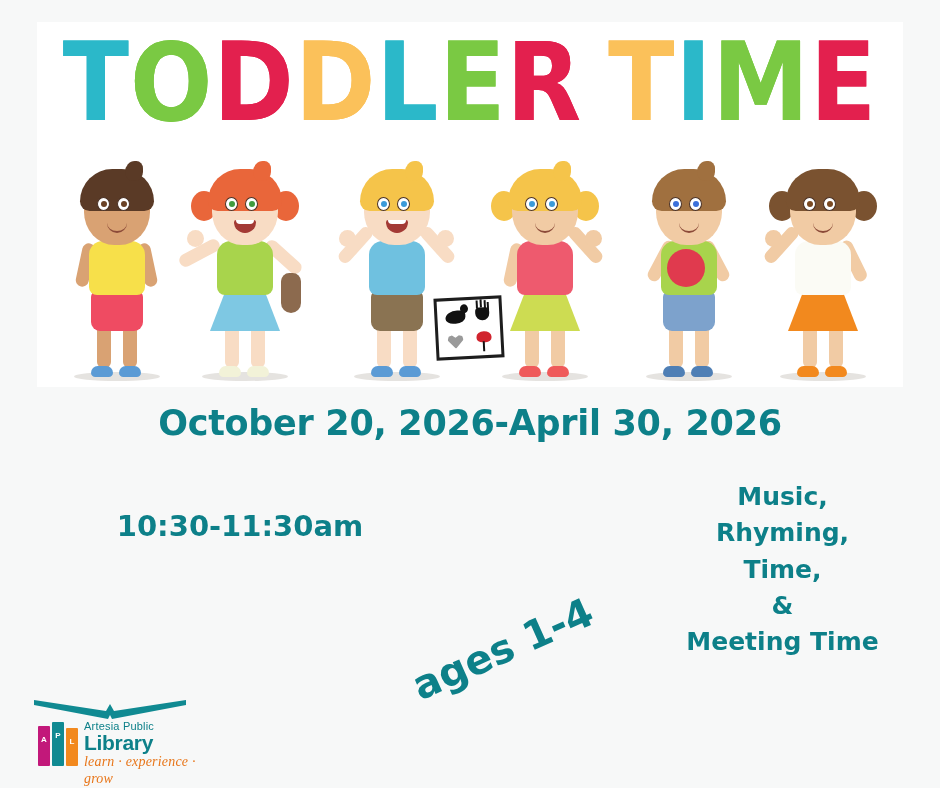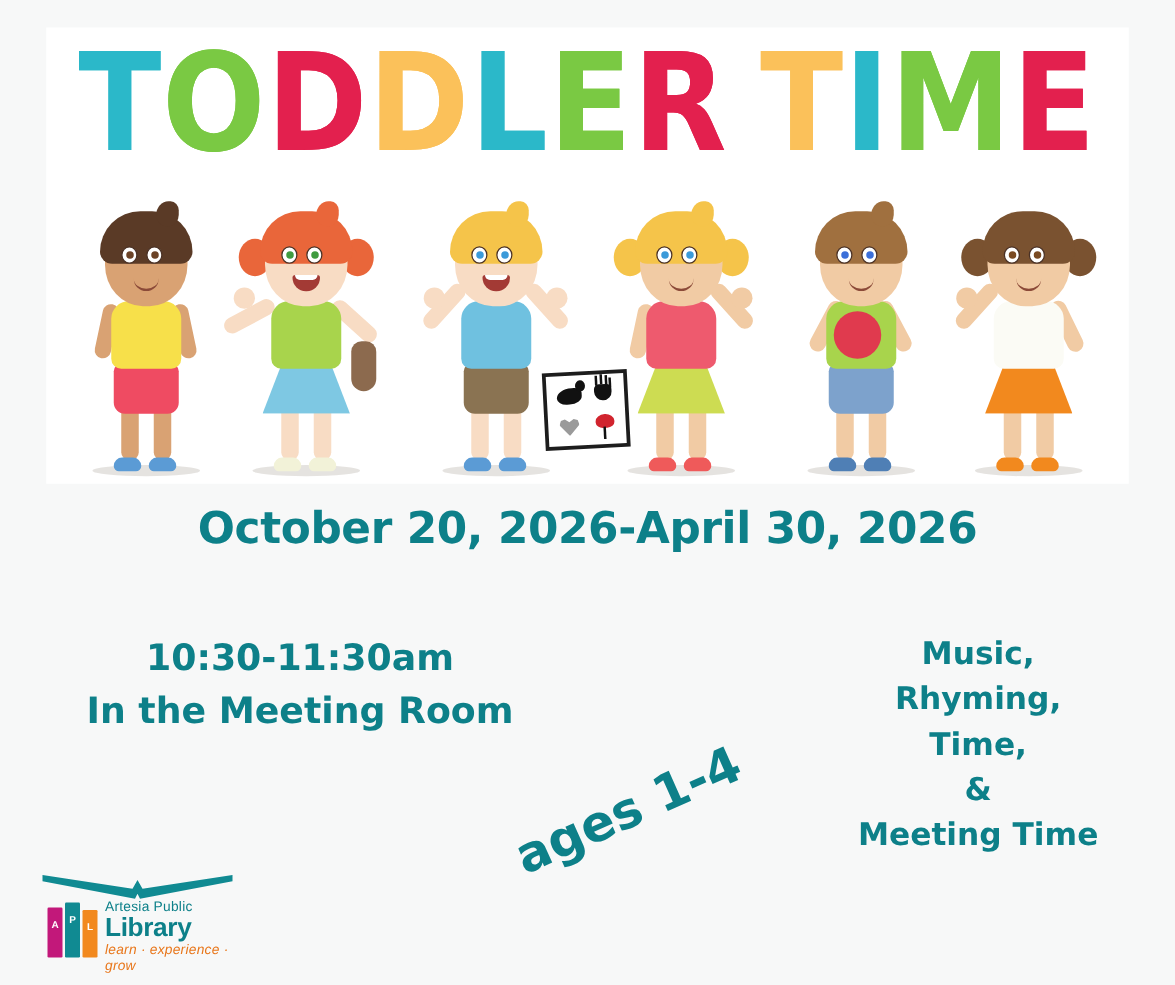--- a/index.html
+++ b/index.html
@@ -148,21 +148,21 @@
     position:absolute;left:0;top:403px;width:940px;text-align:center;
     font-family:"DejaVu Sans", sans-serif;font-weight:bold;
     font-size:35px;color:#0d8089;letter-spacing:-.3px;
   }
   .when-block{
     position:absolute;left:25px;top:505px;width:430px;text-align:center;
     font-family:"DejaVu Sans", sans-serif;font-weight:bold;
     font-size:29px;line-height:1.45;color:#0d8089;
   }
   .activities{
-    position:absolute;left:670px;top:505px;width:225px;text-align:center;
+    position:absolute;left:670px;top:479px;width:225px;text-align:center;
     font-family:"DejaVu Sans", sans-serif;font-weight:bold;
     font-size:25px;line-height:1.45;color:#0d8089;
   }
   .ages{
     position:absolute;left:424px;top:663px;
     font-family:"DejaVu Sans", sans-serif;font-weight:bold;
     font-size:40px;color:#0d8089;
     transform:rotate(-24deg);transform-origin:left bottom;
     white-space:nowrap;
   }
@@ -175,21 +175,21 @@
   .spine{width:12px;position:relative;border-radius:1px;}
   .spine span{
     position:absolute;left:50%;top:9px;transform:translateX(-50%);
     color:#fff;font-size:8px;font-weight:bold;font-family:"Liberation Sans",sans-serif;
   }
   .logo .words{position:absolute;left:54px;top:22px;width:112px;}
   .w1{font-family:"Liberation Sans",sans-serif;font-size:11px;color:#0d8089;
     letter-spacing:.2px;line-height:1.1;}
   .w2{font-family:"Liberation Sans",sans-serif;font-size:21px;font-weight:bold;
     color:#0d8089;line-height:1.05;letter-spacing:-.3px;}
-  .w3{font-family:Liberation Sans, sans-serif;font-style:italic;font-size:11px;color:#e8761a;
+  .w3{font-family:Liberation Serif, serif;font-style:italic;font-size:14px;color:#e8761a;
     line-height:1.2;letter-spacing:.2px;}
 </style>
 </head>
 <body>
 
 <div class="flyer">
 
   <div class="image-panel">
 
     <div class="title" id="title-host"><span style="color: rgb(43, 184, 201);">T</span><span style="color: rgb(122, 201, 67);">O</span><span style="color: rgb(227, 32, 78);">D</span><span style="color: rgb(251, 193, 90);">D</span><span style="color: rgb(43, 184, 201);">L</span><span style="color: rgb(122, 201, 67);">E</span><span style="color: rgb(227, 32, 78);">R</span><span class="sp">&nbsp;</span><span style="color: rgb(251, 193, 90);">T</span><span style="color: rgb(43, 184, 201);">I</span><span style="color: rgb(122, 201, 67);">M</span><span style="color: rgb(227, 32, 78);">E</span></div>
@@ -350,21 +350,20 @@
             <div class="flower"></div>
           </div>
       </div>
     </div>
   </div>
 
   <div class="date-line">October 20, 2026-April 30, 2026</div>
 
   <div class="when-block">
     <div>10:30-11:30am</div>
-    <div>In the Meeting Room</div>
   </div>
 
   <div class="activities">
     <div>Music,</div>
     <div>Rhyming,</div>
     <div>Time,</div>
     <div>&amp;</div>
     <div>Meeting Time</div>
   </div>
 

